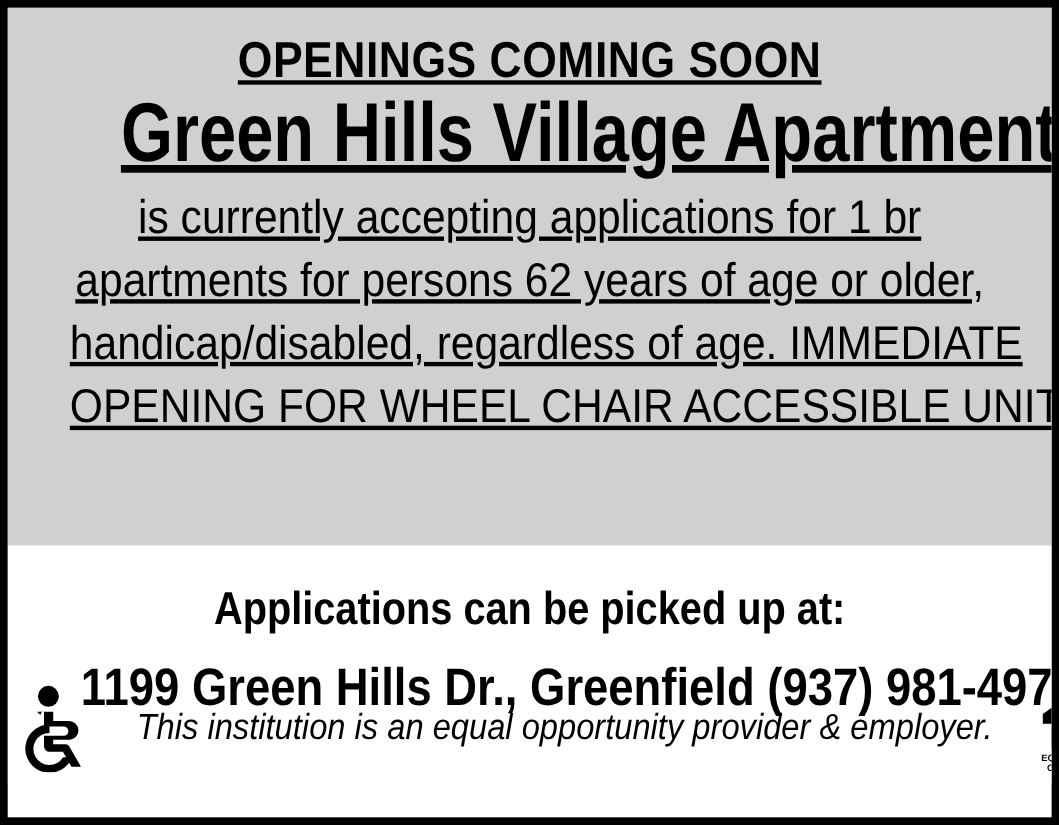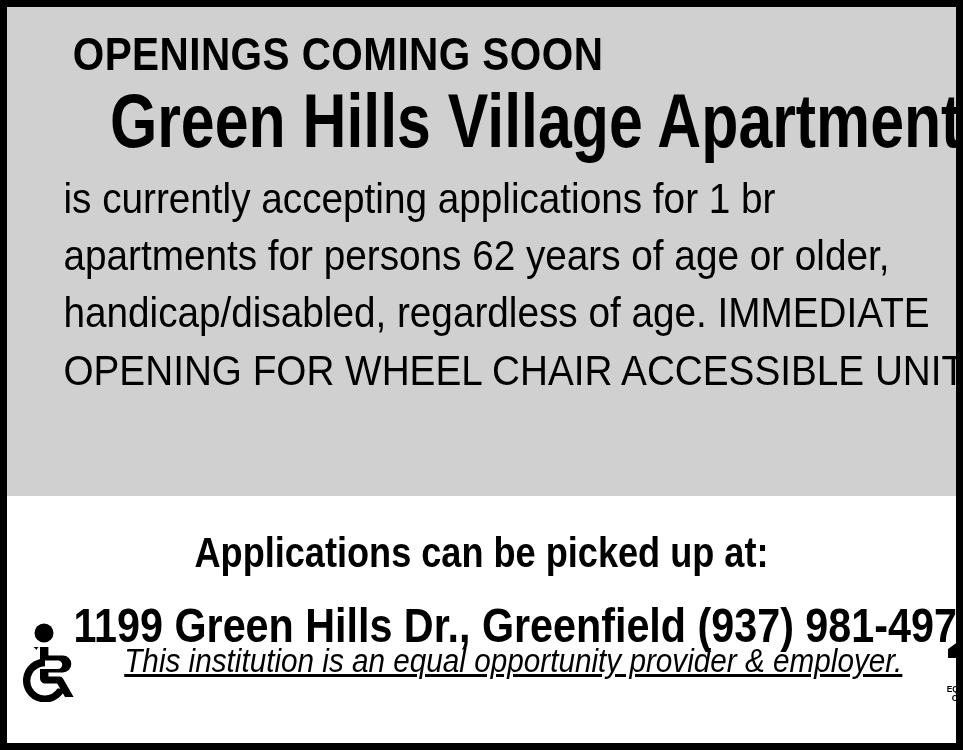--- a/index.html
+++ b/index.html
@@ -20,20 +20,22 @@
     border: 7px solid #000000;
     overflow: hidden;
   }
   
   .gray-panel {
     background: #d0d0d0;
     box-sizing: border-box;
     width: 100%;
     height: 489px;
     padding: 14px 10px 1px 10px;
+    text-align: center;
+    text-decoration: underline;
   }
   
   .white-panel {
     background: #ffffff;
     box-sizing: border-box;
     width: 100%;
     height: 217px;
     position: relative;
     text-align: center;
   }
@@ -98,21 +100,20 @@
     position: absolute;
     left: 0;
     right: 0;
     bottom: 6px;
     height: 92px;
     display: flex;
     align-items: center;
     justify-content: space-between;
     padding: 0 8px;
     box-sizing: border-box;
-    text-decoration: underline;
   }
   .tagline {
     flex: 1 1 auto;
     font-style: italic;
     font-size: 33px;
     line-height: 1.1;
     color: #000000;
     text-align: center;
     transform: scaleX(0.90);
     white-space: nowrap;

